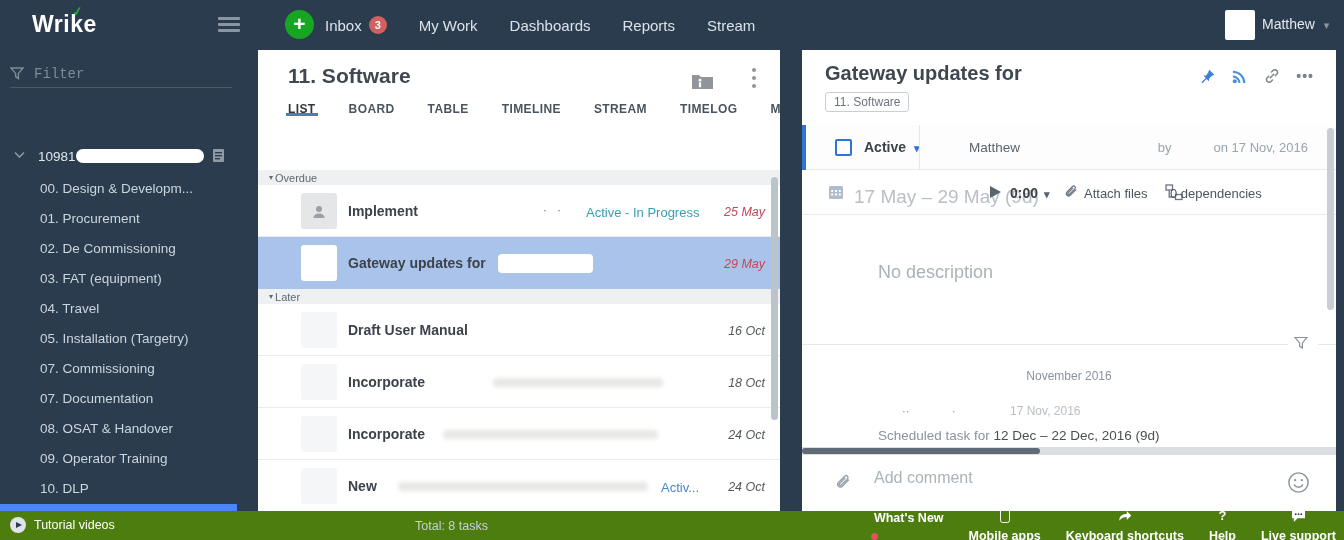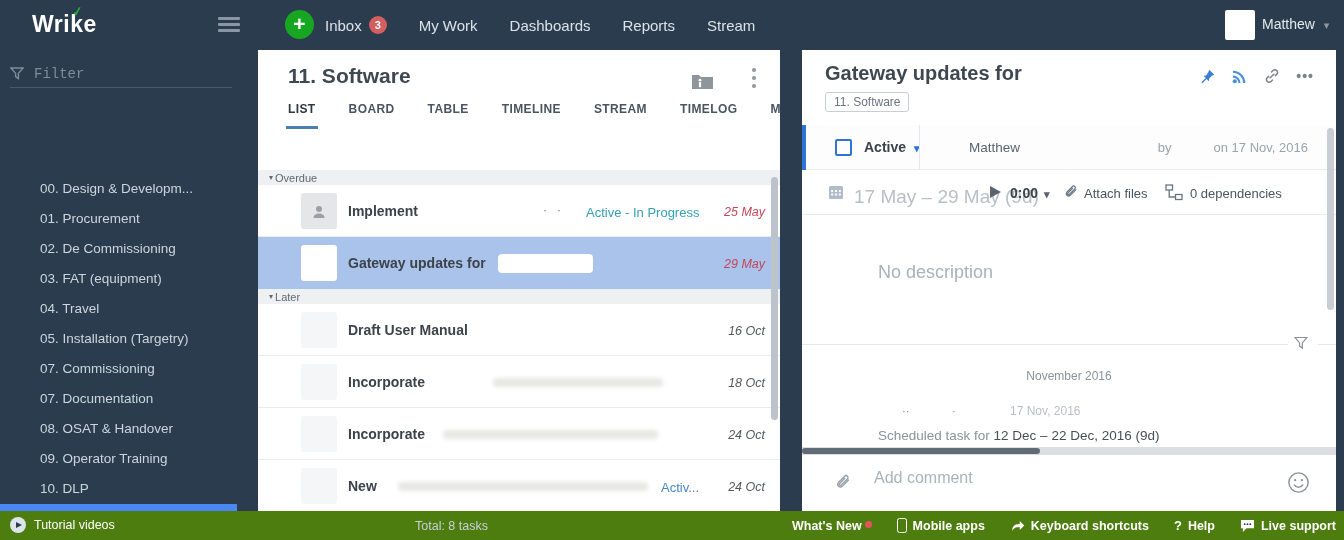--- a/index.html
+++ b/index.html
@@ -38,21 +38,21 @@
   .tree-item { height:30px; line-height:30px; padding-left:40px; width:237px; color:#ccd5dd; font-size:13.5px; cursor:pointer; white-space:nowrap; }
   .tree-item.selected { background:#4a87f2; color:#fff; }
 
   
   .list-panel { position:absolute; left:258px; top:50px; width:522px; height:461px; background:#fff; overflow:hidden; }
   .lp-title { position:absolute; left:30px; top:14px; font-size:21px; color:#3f4850; }
   .lp-foldericon { position:absolute; right:66px; top:22px; }
   .kebab { position:absolute; right:24px; top:18px; width:4px; cursor:pointer; }
   .kebab i { display:block; width:4px; height:4px; border-radius:50%; background:#8f959b; margin-bottom:4px; }
   .tabs { position:absolute; left:30px; top:52px; display:flex; gap:33px; }
-  .tab { font-size:12px; font-weight:bold; letter-spacing:.4px; color:#4a5560; padding-bottom:13px; position:relative; cursor:pointer; }
+  .tab { font-size:12px; font-weight:bold; letter-spacing:.4px; color:#4a5560; padding-bottom:0; position:relative; cursor:pointer; }
   .tab.active { color:#30373e; }
   .tab.active::after { content:""; position:absolute; left:-2px; right:-2px; bottom:0; height:3px; background:#4a7fb5; }
   .filterbar { position:absolute; left:0; top:78px; width:522px; height:42px; background:#e9edf3; }
   .fb-allactive { position:absolute; left:30px; top:13px; font-size:13.5px; font-weight:bold; color:#4a86c8; cursor:pointer; }
   .fb-to { position:absolute; left:110px; top:13px; font-size:13.5px; font-weight:bold; color:#4a86c8; cursor:pointer; }
   .fb-funnel { position:absolute; left:168px; top:14px; cursor:pointer; }
   .fb-bydate { position:absolute; right:16px; top:13px; font-size:13.5px; font-weight:bold; color:#4a86c8; cursor:pointer; }
   .fb-bydate .caret { font-size:10px; }
   .listing { position:absolute; left:0; top:120px; width:522px; }
   .sect-head { height:15px; background:#eef0f2; color:#5f6a73; font-size:11px; display:flex; align-items:center; padding-left:11px; gap:2px; }
@@ -90,21 +90,21 @@
   .byline-gap { display:inline-block; width:42px; }
   .meta-row { position:absolute; left:0; top:120px; width:534px; height:45px; border-bottom:1px solid #e8eaec; }
   .m-cal { position:absolute; left:26px; top:14px; }
   .m-dates { position:absolute; left:52px; top:16px; font-size:19px; color:#b9bfc6; }
   .m-play { position:absolute; left:188px; top:16px; width:0; height:0; border-left:11px solid #5a646d; border-top:6.5px solid transparent; border-bottom:6.5px solid transparent; cursor:pointer; }
   .m-timer { position:absolute; left:208px; top:15px; font-size:14px; font-weight:bold; color:#3c434a; cursor:pointer; }
   .m-timer .caret { color:#5a646d; font-size:11px; margin-left:6px; }
   .m-clip { position:absolute; left:262px; top:13px; }
   .m-attach { position:absolute; left:282px; top:16px; font-size:13px; color:#4a5560; cursor:pointer; }
   .m-dep-ico { position:absolute; left:363px; top:14px; }
-  .m-dep { position:absolute; left:388px; top:16px; font-size:13px; color:#4a5560; cursor:pointer; }
+  .m-dep { position:absolute; left:368px; top:16px; font-size:13px; color:#4a5560; cursor:pointer; }
   .dp-desc { position:absolute; left:76px; top:212px; font-size:18px; color:#a9b2ba; cursor:text; }
   .dp-divider { position:absolute; left:0; top:294px; width:486px; border-top:1px solid #e6e8ea; }
   .dp-divider2 { position:absolute; left:516px; top:294px; width:18px; border-top:1px solid #e6e8ea; }
   .dp-funnel { position:absolute; right:28px; top:286px; cursor:pointer; }
   .stream-month { position:absolute; left:0; top:319px; width:534px; text-align:center; font-size:12px; color:#8a939c; }
   .stream-speck { position:absolute; top:355px; color:#8a8d91; font-size:11px; }
   .stream-date { position:absolute; left:208px; top:354px; font-size:12px; color:#b9bfc6; }
   .sched { position:absolute; left:76px; top:378px; font-size:13.5px; color:#8a939c; }
   .sched b { font-weight:normal; color:#4a4f55; }
   .hscroll-track { position:absolute; left:0; top:397px; width:534px; height:8px; background:#dcdfe2; }
@@ -116,21 +116,21 @@
   .c-smile { position:absolute; right:26px; top:16px; cursor:pointer; }
   .dp-scroll { position:absolute; right:2px; top:78px; width:7px; height:182px; background:#c9ced4; border-radius:4px; }
 
   
   .bottombar { position:absolute; left:0; top:511px; width:1344px; height:29px; background:#4d7c0f; z-index:6; }
   .tutorial { position:absolute; left:10px; top:6px; display:flex; align-items:center; gap:8px; color:#fff; font-size:12.5px; cursor:pointer; }
   .play-circle { width:16px; height:16px; border-radius:50%; background:#dde4ea; position:relative; }
   .play-circle::after { content:""; position:absolute; left:6px; top:4.5px; border-left:6px solid #2b3c4e; border-top:3.5px solid transparent; border-bottom:3.5px solid transparent; }
   .total { position:absolute; left:415px; top:8px; color:#c8d0d8; font-size:12.5px; }
   .blinks { position:absolute; right:8px; top:0; height:29px; display:flex; align-items:center; gap:25px; }
-  .blink { color:#fff; font-size:12.5px; font-weight:bold; display:flex; align-items:center; gap:6px; cursor:pointer; }
+  .blink { color:#fff; font-size:12.5px; font-weight:bold; display:flex; align-items:center; gap:6px; cursor:pointer;flex-direction:column; }
   .reddot { width:7px; height:7px; border-radius:50%; background:#e5515f; align-self:flex-start; margin:2px 0 0 -3px; }
   .phone-ico { width:10px; height:15px; border:1.5px solid #fff; border-radius:2.5px; }
   .q-ico { font-weight:bold; font-size:13px; }
 </style>
 </head>
 <body>
 
 <header class="topbar">
   <div class="logo">
     <span>Wrike</span>
@@ -166,20 +166,33 @@
     <span class="caret">▾</span>
   </div>
 </header>
 
 <aside class="sidebar">
   <div class="filter-row">
     <svg width="14" height="13" viewBox="0 0 14 13">
         <path d="M1 1h12L8.4 6.4v5.2L5.6 9.6V6.4z" fill="none" stroke="#7f8c99" stroke-width="1.4"></path>
       </svg>
     <input type="text" placeholder="Filter" style="">
+  </div>
+  <div class="root-row">
+    <svg class="chev" width="11" height="8" viewBox="0 0 11 8">
+        <path d="M1 1.5l4.5 4.5L10 1.5" fill="none" stroke="#8a96a3" stroke-width="1.6"></path>
+      </svg>
+    <span class="root-label">10981</span>
+    <span class="root-redact"></span>
+    <svg class="root-doc" width="13" height="15" viewBox="0 0 13 15">
+        <rect x="1" y="1" width="11" height="13" rx="1" fill="#8f9aa5"></rect>
+        <rect x="3" y="4" width="7" height="1.4" fill="#2b3c4e"></rect>
+        <rect x="3" y="7" width="7" height="1.4" fill="#2b3c4e"></rect>
+        <rect x="3" y="10" width="5" height="1.4" fill="#2b3c4e"></rect>
+      </svg>
   </div>
   <div class="tree">
     <div class="tree-item">00. Design &amp; Developm...</div>
     <div class="tree-item">01. Procurement</div>
     <div class="tree-item">02. De Commissioning</div>
     <div class="tree-item">03. FAT (equipment)</div>
     <div class="tree-item">04. Travel</div>
     <div class="tree-item">05. Installation (Targetry)</div>
     <div class="tree-item">07. Commissioning</div>
     <div class="tree-item">07. Documentation</div>

